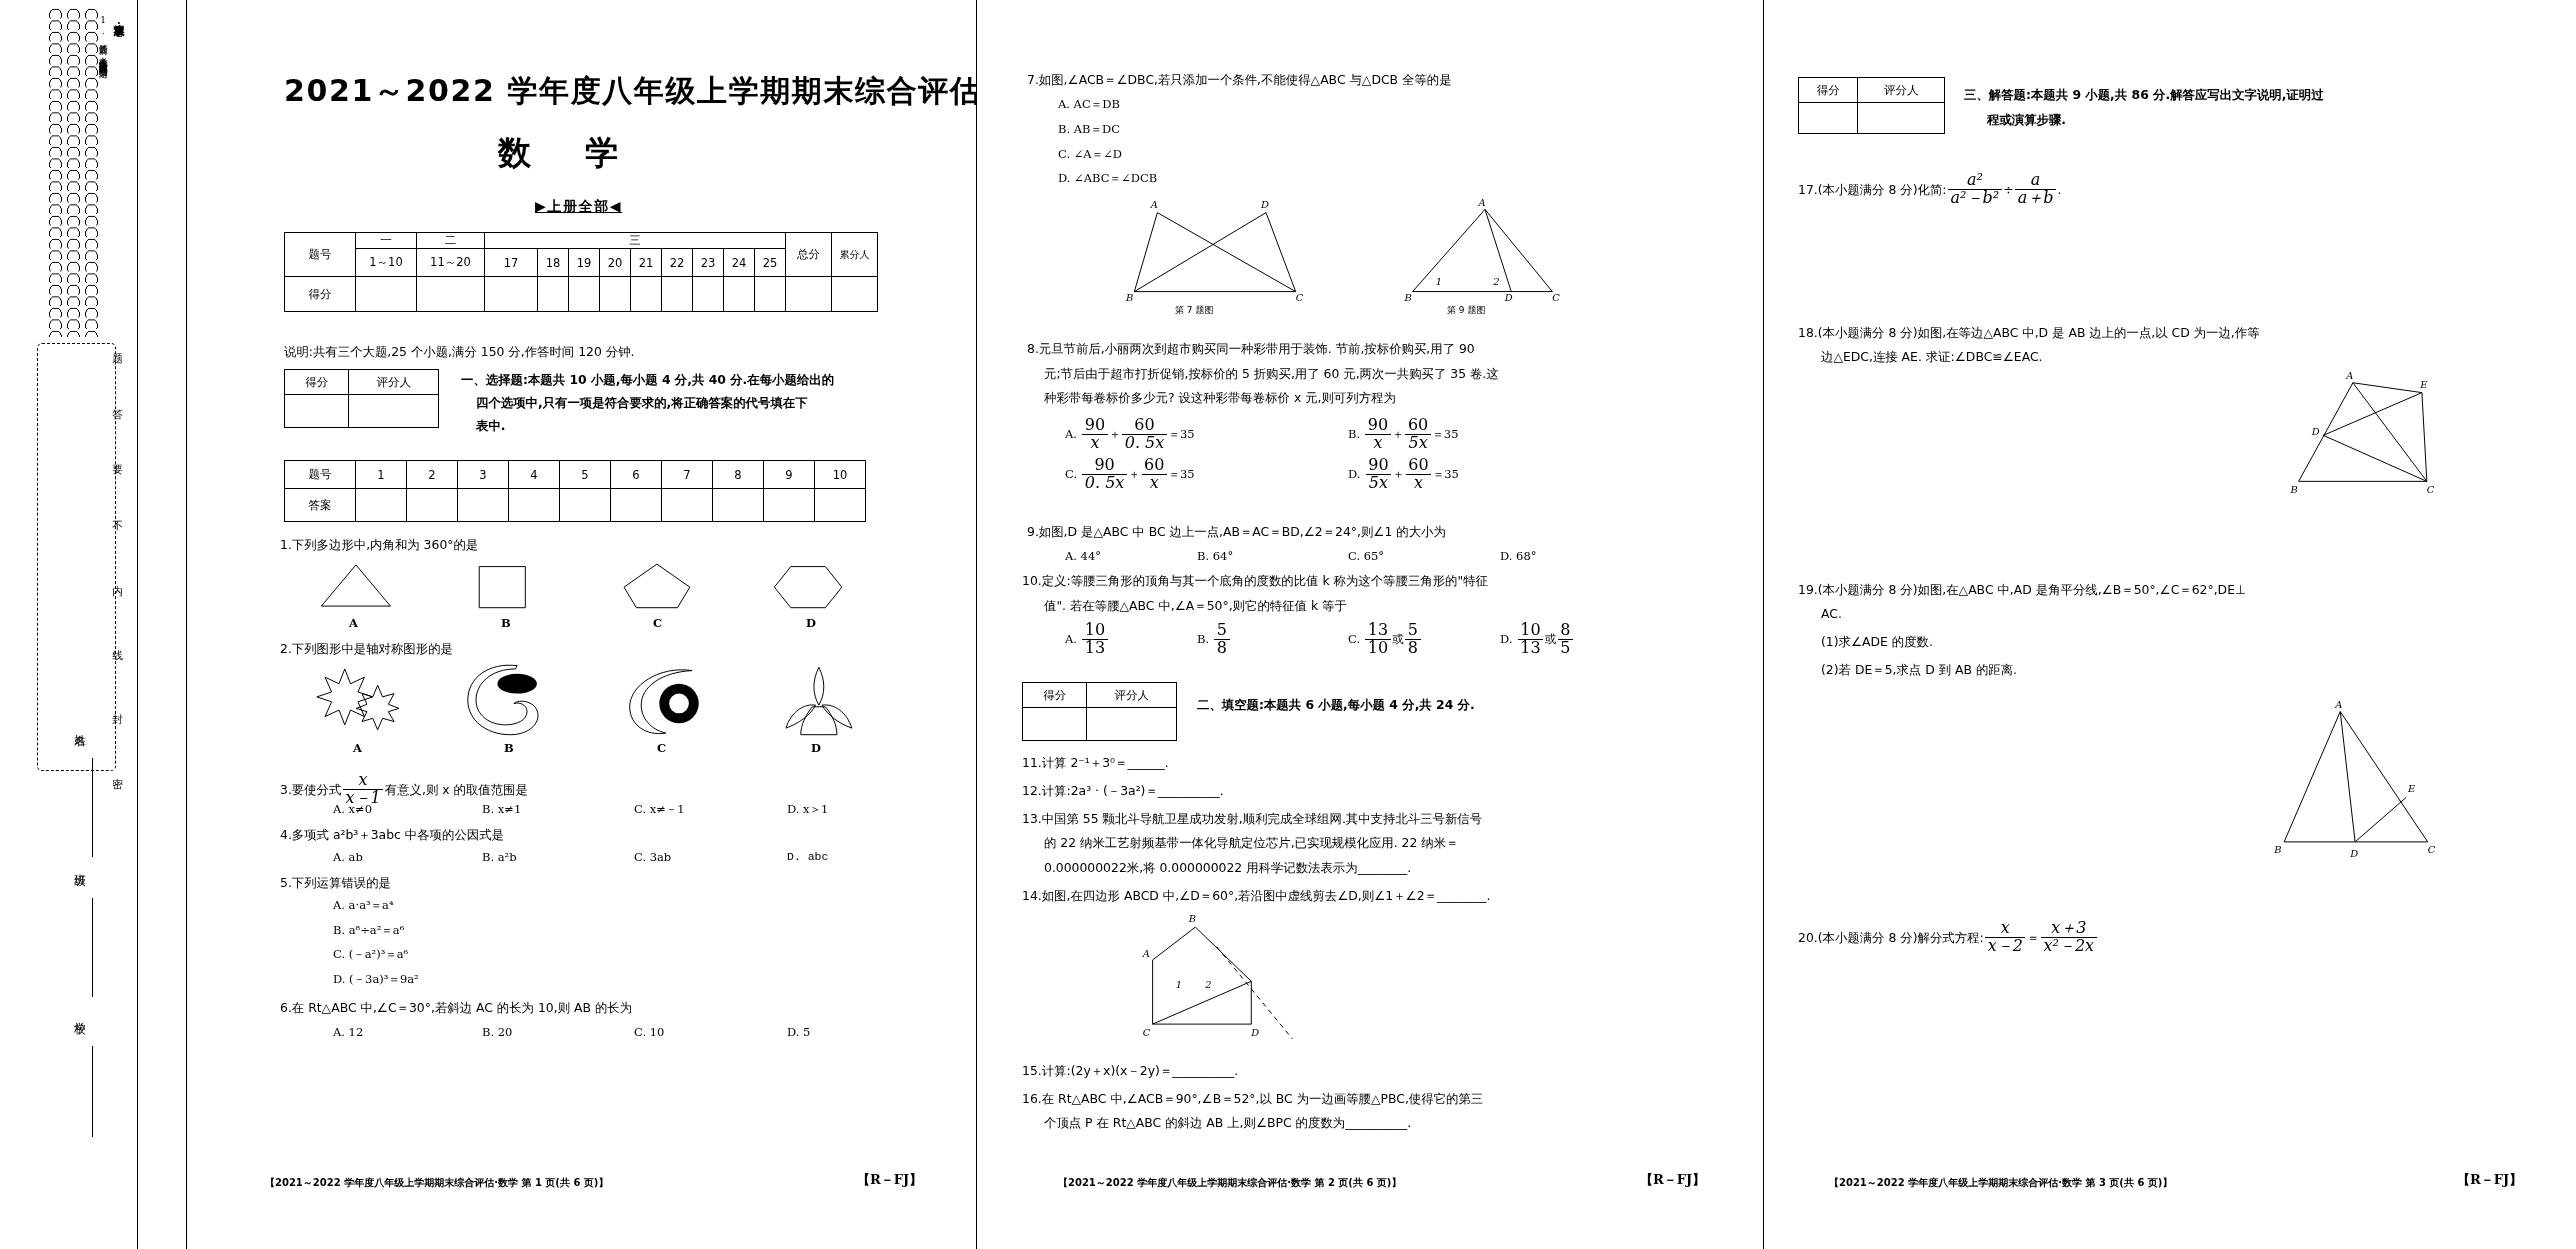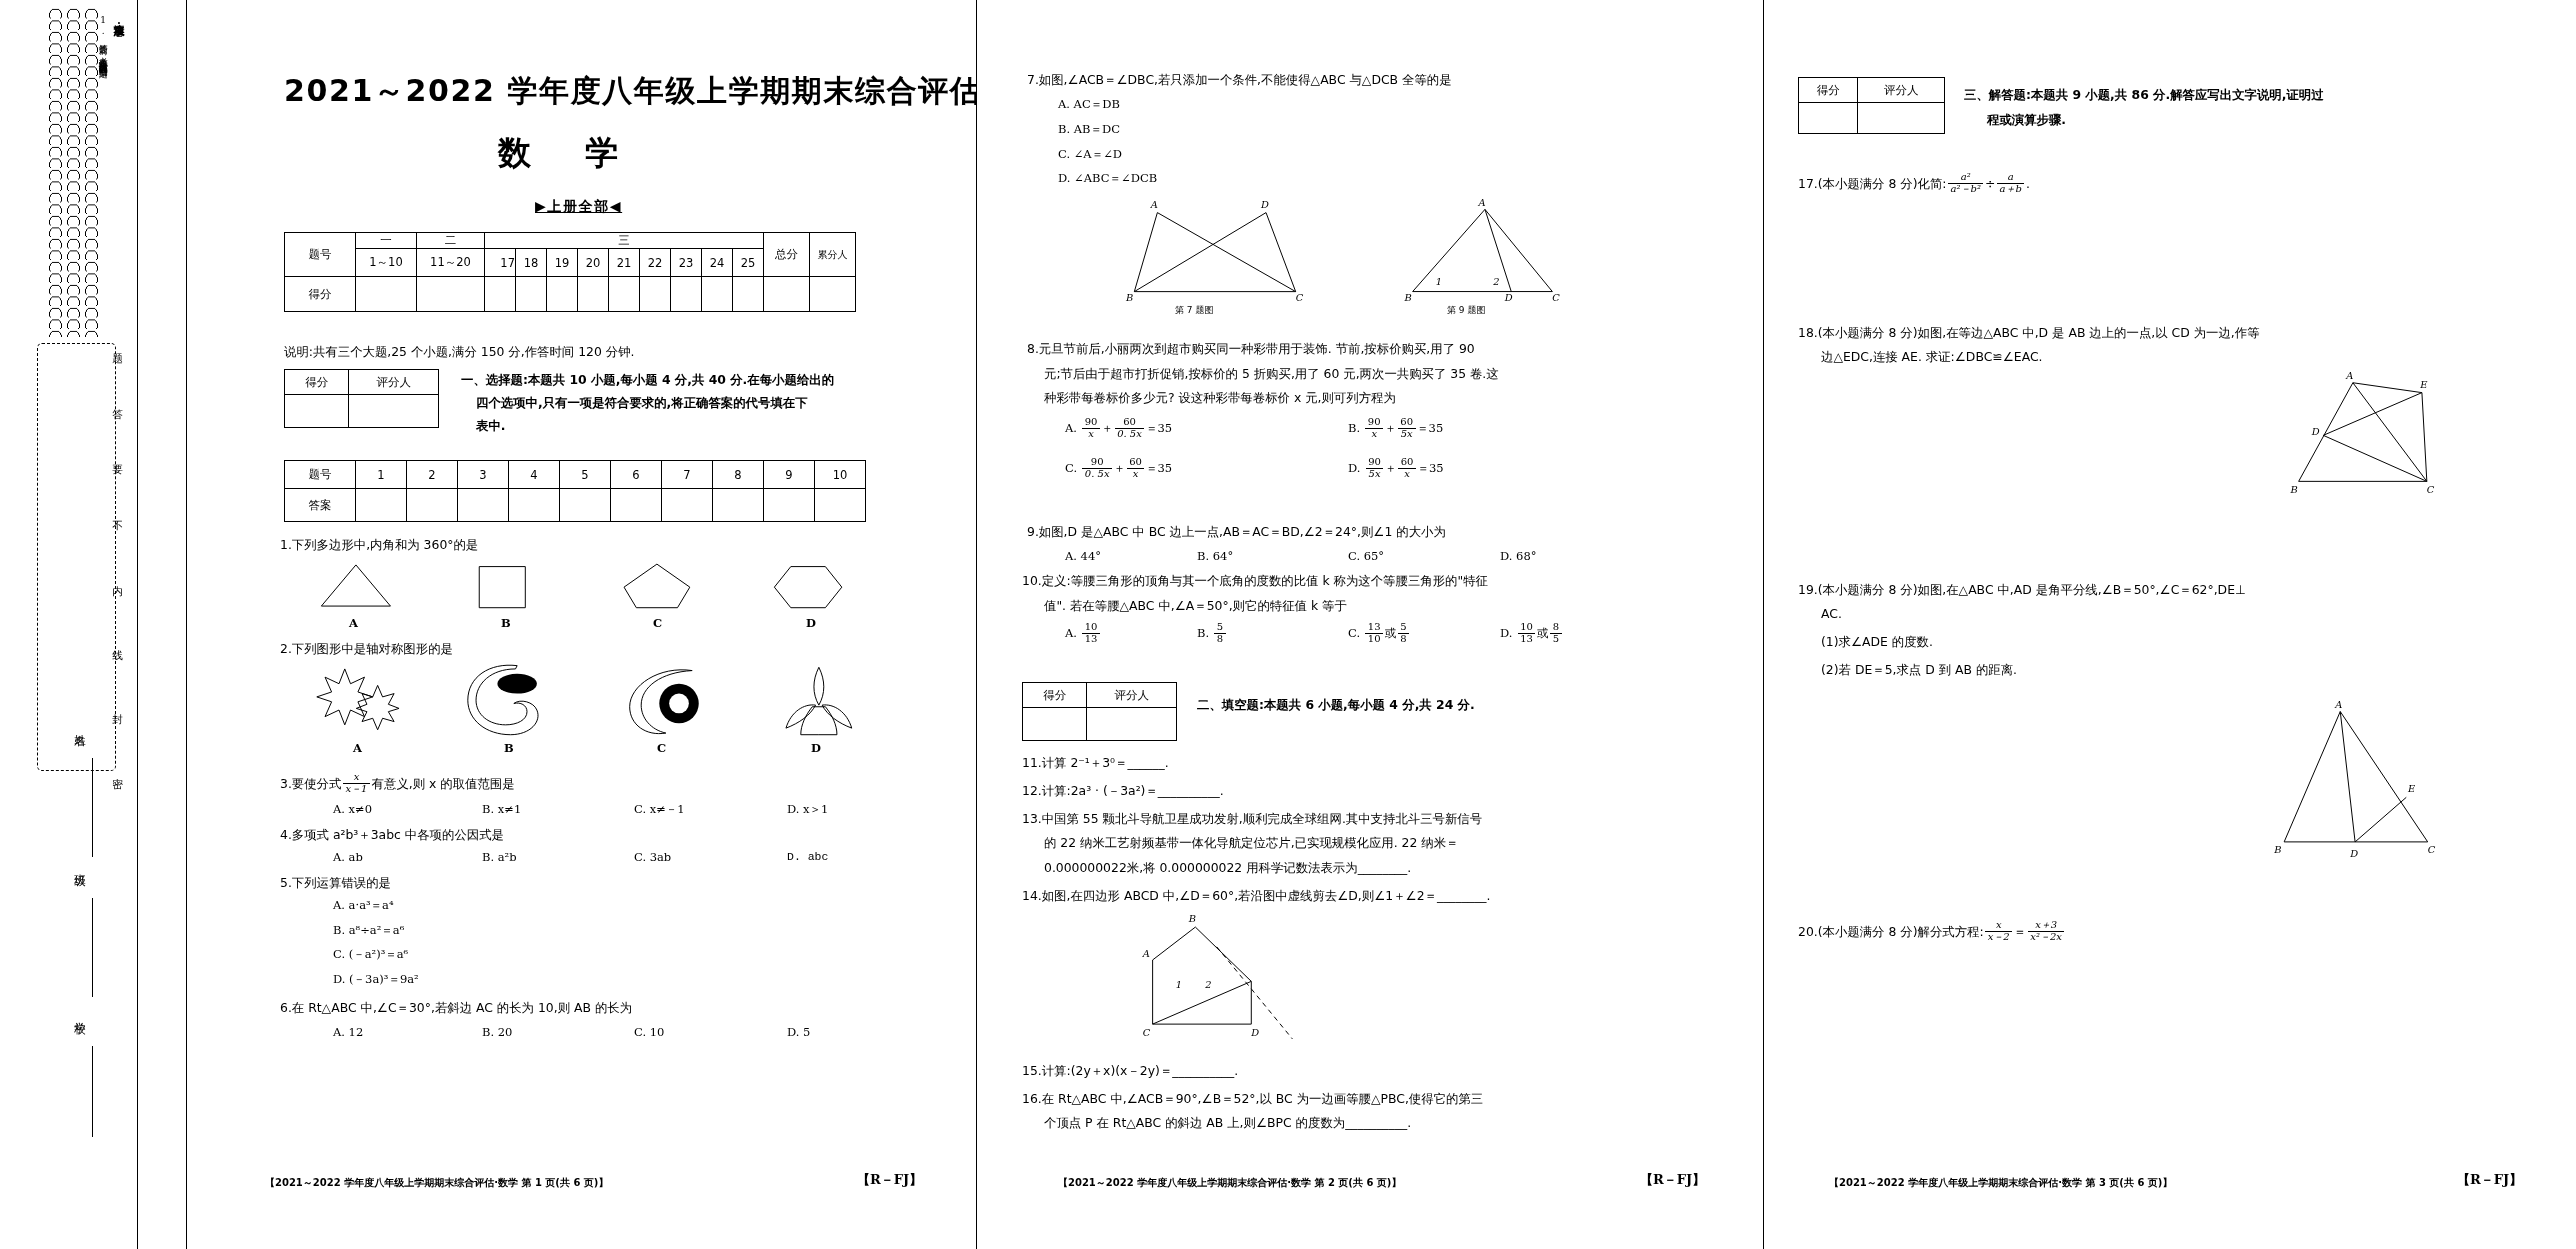--- a/index.html
+++ b/index.html
@@ -51,21 +51,21 @@
      border:0.8px solid #000; text-align:center; vertical-align:middle;
      font-size:11.5px; font-family:"DejaVu Sans", sans-serif; padding:0; }
   table.grid.thick { border:1.6px solid #000; }
 
   .scorebox { position:absolute; border:1.6px solid #000; border-collapse:collapse; }
   .scorebox td { border:0.8px solid #000; text-align:center; font-size:11.5px;
      font-family:"DejaVu Sans", sans-serif; }
 
   
   .frac { display:inline-block; vertical-align:middle; text-align:center;
-     font-size:10px; line-height:1.05; margin:0 1.6px; position:relative; top:-0.8px; }
+     font-size:16px; line-height:1.05; margin:0 1.6px; position:relative; top:-0.8px; }
   .frac .num { display:block; border-bottom:0.8px solid #000; padding:0 2.5px; }
   .frac .den { display:block; padding:0 2.5px; }
 
   
   svg { position:absolute; overflow:visible; }
   svg text { font-family:"DejaVu Serif", serif; font-style:italic; font-size:12px; }
   svg line, svg polyline, svg polygon, svg path { stroke:#000; fill:none; stroke-width:1.2; }
 
   
   .shape { position:absolute; }
@@ -120,21 +120,21 @@
       <td rowspan="2" style="width:71px; height:26px;">题号</td>
       <td style="width:61px;">一</td>
       <td style="width:68px;">二</td>
       <td colspan="9">三</td>
       <td rowspan="2" style="width:46px;">总分</td>
       <td rowspan="2" style="width:46px; font-size:10px;">累分人</td>
     </tr>
     <tr>
       <td style="height:28px;">1～10</td>
       <td>11～20</td>
-      <td style="width:31px;text-align:right;">17</td>
+      <td style="width:53px;">17</td>
       <td style="width:31px;">18</td>
       <td style="width:31px;">19</td>
       <td style="width:31px;">20</td>
       <td style="width:31px;">21</td>
       <td style="width:31px;">22</td>
       <td style="width:31px;">23</td>
       <td style="width:31px;">24</td>
       <td style="width:31px;">25</td>
     </tr>
     <tr>

